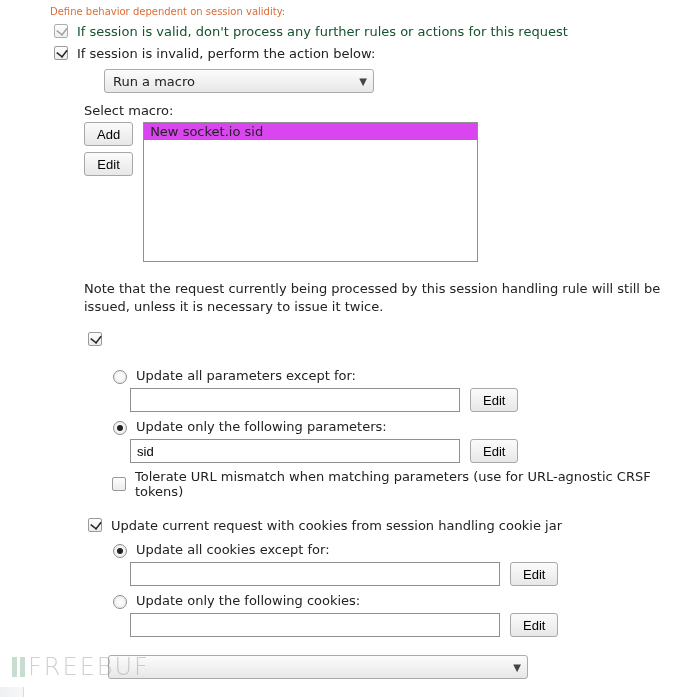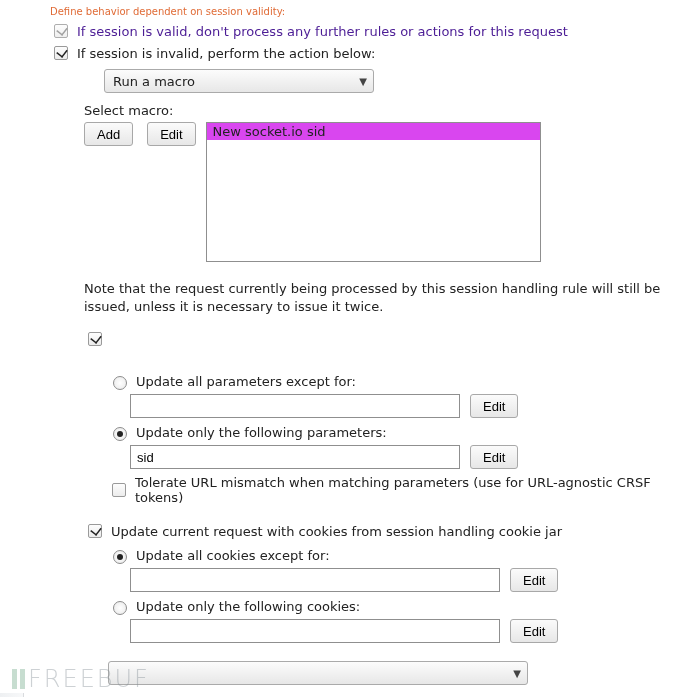--- a/index.html
+++ b/index.html
@@ -30,21 +30,21 @@
     margin: 0 0 4px 0;
   }
   .row {
     display: flex;
     align-items: center;
     gap: 6px;
     margin: 2px 0;
   }
   .indent-1 { margin-left: 34px; }
   .indent-2 { margin-left: 58px; }
-  label.disabled { color: #4c1d95; }
+  label.disabled { color: #14532d; }
 
   input[type="checkbox"].chk {
     appearance: none;
     width: 14px; height: 14px;
     border: 1px solid #9a9a9a;
     border-radius: 2px;
     background: linear-gradient(#fdfdfd, #ececec);
     position: relative;
     flex-shrink: 0;
   }
@@ -104,21 +104,21 @@
   }
 
   .macro-area {
     display: flex;
     gap: 10px;
     align-items: flex-start;
     margin-top: 4px;
     margin-left: 34px;
     position: relative;
   }
-  .macro-btns { display: flex; gap: 14px; }
+  .macro-btns { display: flex; flex-direction: column; gap: 6px; }
   .list-box {
     width: 335px;
     height: 140px;
     border: 1px solid #8f8f8f;
     background: #fff;
     overflow: hidden;
   }
   .list-item {
     padding: 1px 6px;
     height: 17px;
@@ -148,21 +148,21 @@
   .sub-row {
     display: flex;
     align-items: center;
     gap: 10px;
     margin: 4px 0 6px 80px;
   }
   .spacer-v { height: 8px; }
 
   .watermark {
     position: absolute;
-    left: 12px; bottom: 4px;
+    left: 12px; bottom: 16px;
     color: rgba(130,140,148,0.4);
     font-size: 24px;
     font-weight: 300;
     letter-spacing: 2px;
     display: flex; align-items: center; gap: 2px;
     pointer-events: none;
     justify-content: center;
   }
   .watermark .wbar {
     width: 5px; height: 20px;
@@ -210,21 +210,21 @@
     </div>
 
   </div>
 
   <div class="note">Note that the request currently being processed by this session handling rule will still be issued, unless it is necessary to issue it twice.</div>
 
   <div class="row indent-1">
     <input type="checkbox" class="chk" checked="" style="">
   </div>
 
-  <div class="row indent-2" style="margin-top:24px;">
+  <div class="row indent-2" style="margin-top:18px;">
     <input type="radio" class="rad" name="paramsmode" style="">
     <label>Update all parameters except for:</label>
   </div>
   <div class="sub-row">
     <input class="text-input" type="text" value="" style="">
     <button class="btn">Edit</button>
   </div>
 
   <div class="row indent-2">
     <input type="radio" class="rad" name="paramsmode" checked="" style="">

